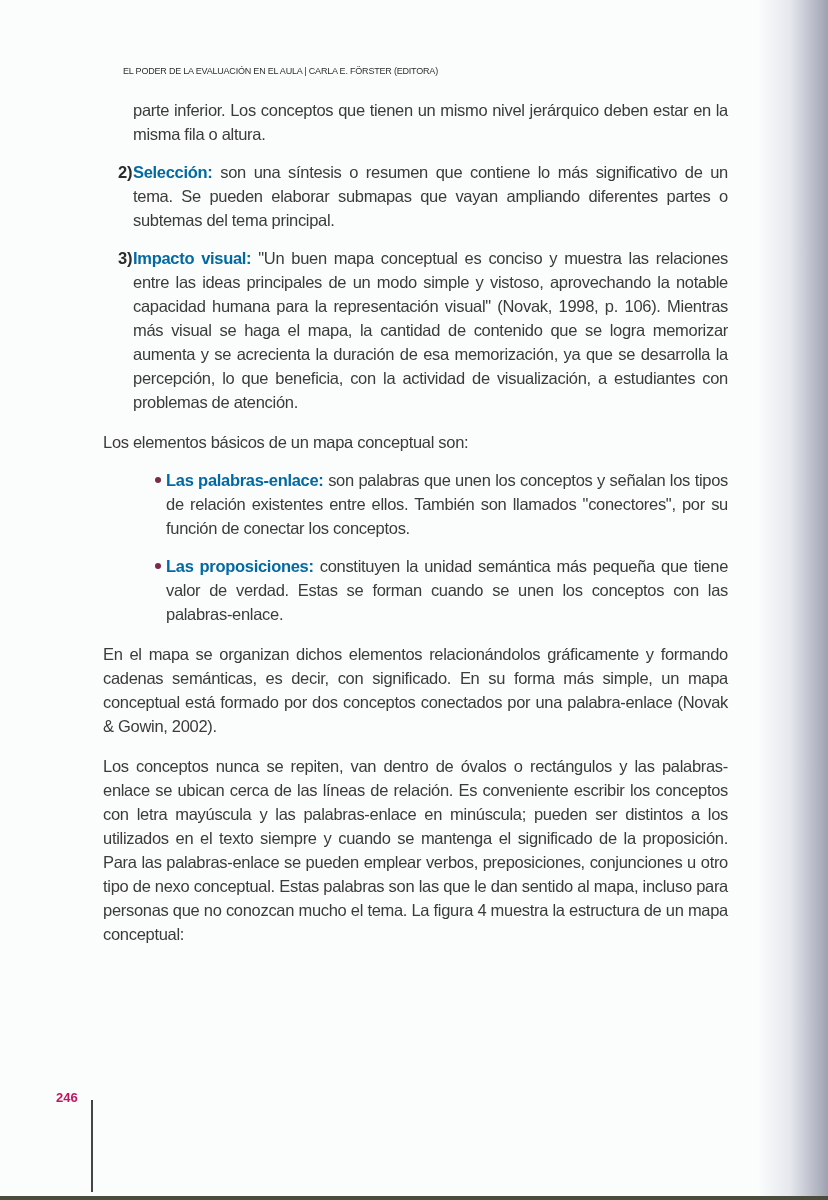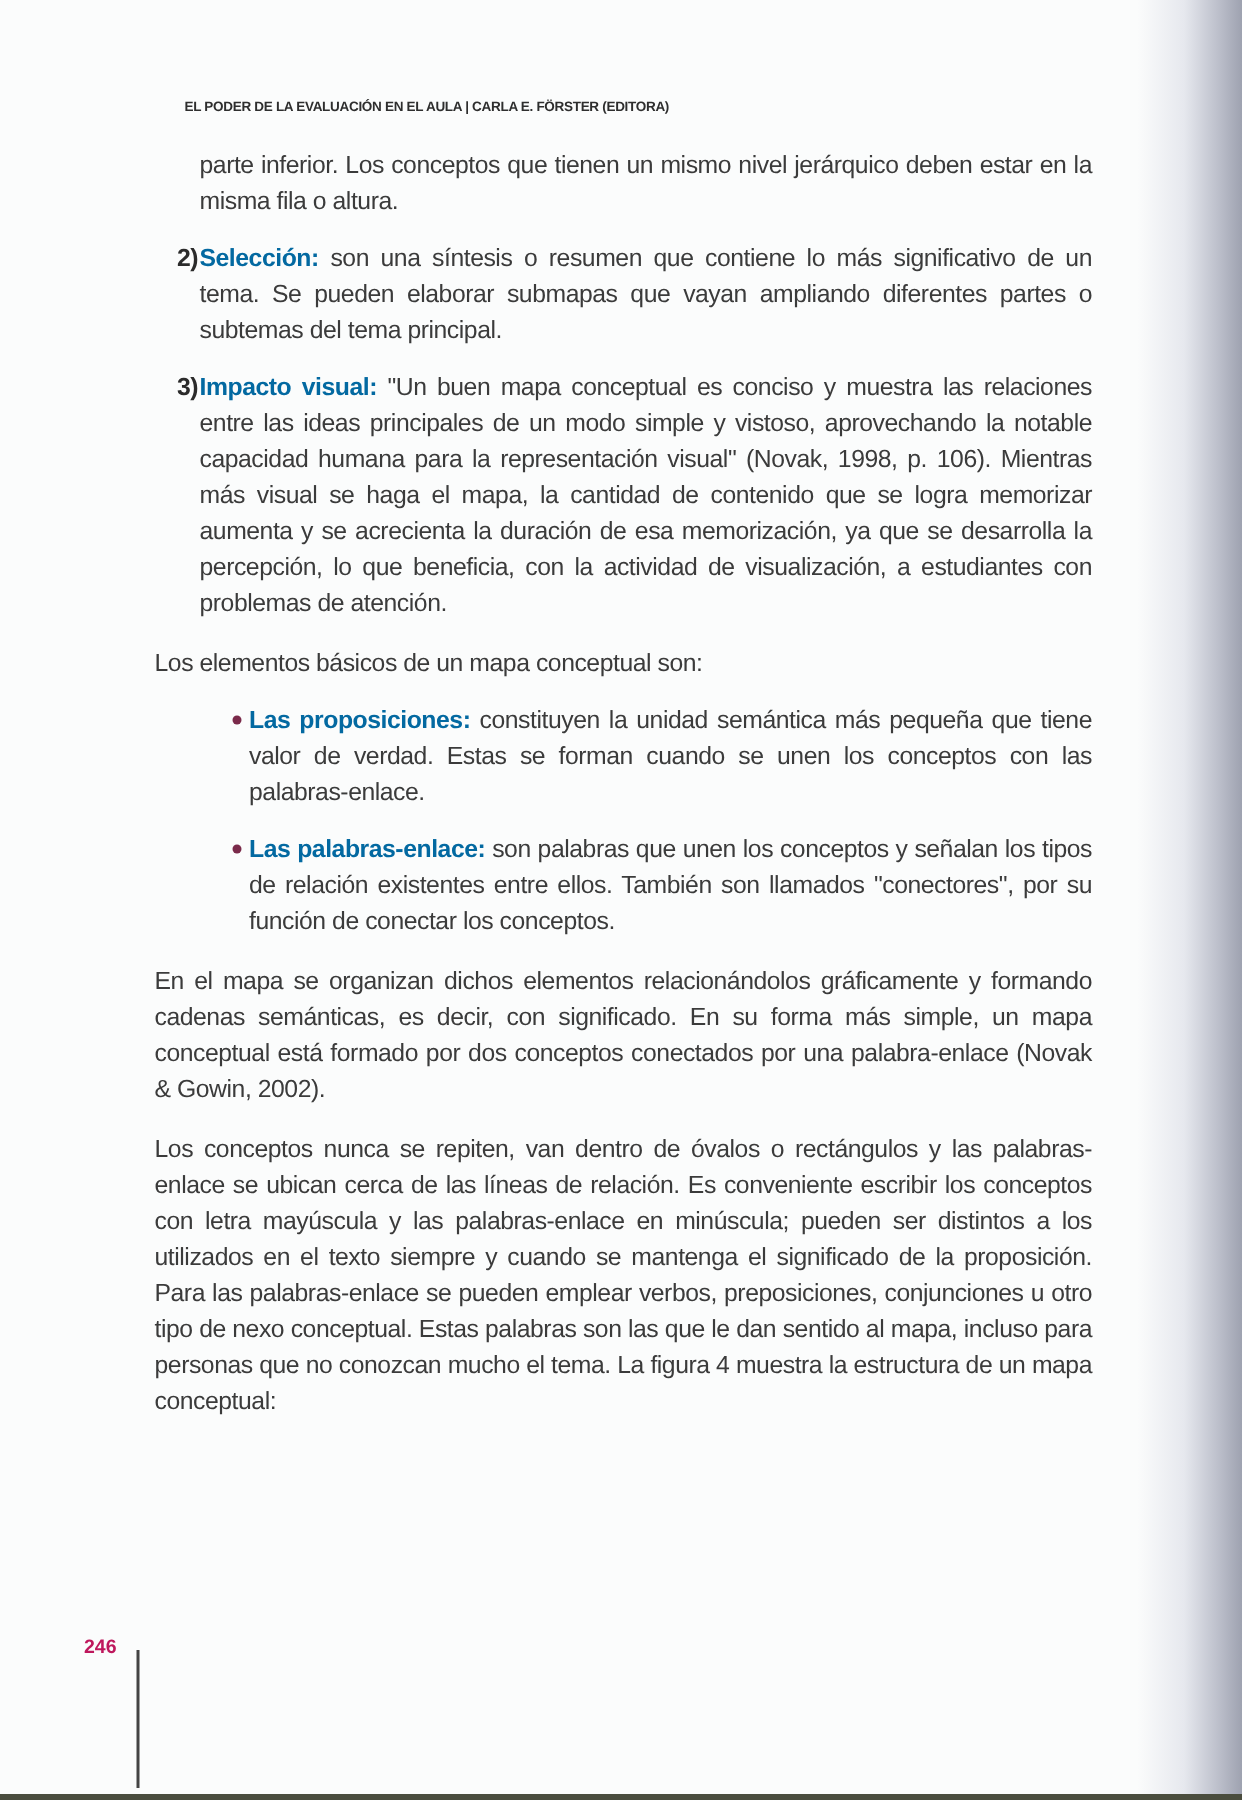--- a/index.html
+++ b/index.html
@@ -12,21 +12,21 @@
   .page-shade {
     position: absolute; top: 0; right: 0; width: 70px; height: 1200px;
     background: linear-gradient(to right, rgba(251,252,252,0) 0%, #e6e8ee 45%, #b9bcc8 80%, #9ea2b0 100%);
   }
   .bottom-edge {
     position: absolute; left: 0; bottom: 0; width: 828px; height: 4px;
     background: #4a4d3e;
   }
   .running-header {
     position: absolute; left: 95px; top: 66px;
-    font-size: 9px; font-weight: bold; letter-spacing: -0.2px; color: #2e2e2e;
+    font-size: 9px; font-weight: normal; letter-spacing: -0.2px; color: #2e2e2e;
     text-transform: uppercase;
     padding-left: 28px;
   }
   .content {
     position: absolute; left: 103px; top: 98px; width: 625px;
     font-size: 16.5px; line-height: 24px; letter-spacing: -0.3px;
   }
   p { margin: 16px 0 14px 0; text-align: justify; }
   .numbered { position: relative; padding-left: 30px; margin: 0 0 14px 0; text-align: justify; }
   .numbered .num { position: absolute; left: 15px; top: 0; font-weight: bold; color: #2b2b2b; }
@@ -63,25 +63,25 @@
   <div class="numbered">
     <span class="num">3)</span>
     <span class="term">Impacto visual:</span><span> "Un buen mapa conceptual es conciso y muestra las relaciones entre las ideas principales de un modo simple y vistoso, aprovechando la notable capacidad humana para la representación visual" (Novak, 1998, p. 106). Mientras más visual se haga el mapa, la cantidad de contenido que se logra memorizar aumenta y se acrecienta la duración de esa memorización, ya que se desarrolla la percepción, lo que beneficia, con la actividad de visualización, a estudiantes con problemas de atención.</span>
   </div>
 
   <p>Los elementos básicos de un mapa conceptual son:</p>
 
   <ul class="elements">
     <li>
       <span class="bullet"></span>
-      <span class="term">Las proposiciones:</span><span> constituyen la unidad semántica más pequeña que tiene valor de verdad. Estas se forman cuando se unen los conceptos con las palabras-enlace.</span>
+      <span class="term">Las palabras-enlace:</span><span> son palabras que unen los conceptos y señalan los tipos de relación existentes entre ellos. También son llamados "conectores", por su función de conectar los conceptos.</span>
     </li>
     <li>
       <span class="bullet"></span>
-      <span class="term">Las palabras-enlace:</span><span> son palabras que unen los conceptos y señalan los tipos de relación existentes entre ellos. También son llamados "conectores", por su función de conectar los conceptos.</span>
+      <span class="term">Las proposiciones:</span><span> constituyen la unidad semántica más pequeña que tiene valor de verdad. Estas se forman cuando se unen los conceptos con las palabras-enlace.</span>
     </li>
   </ul>
 
   <p>En el mapa se organizan dichos elementos relacionándolos gráficamente y formando cadenas semánticas, es decir, con significado. En su forma más simple, un mapa conceptual está formado por dos conceptos conectados por una palabra-enlace (Novak &amp; Gowin, 2002).</p>
   <p>Los conceptos nunca se repiten, van dentro de óvalos o rectángulos y las palabras-enlace se ubican cerca de las líneas de relación. Es conveniente escribir los conceptos con letra mayúscula y las palabras-enlace en minúscula; pueden ser distintos a los utilizados en el texto siempre y cuando se mantenga el significado de la proposición. Para las palabras-enlace se pueden emplear verbos, preposiciones, conjunciones u otro tipo de nexo conceptual. Estas palabras son las que le dan sentido al mapa, incluso para personas que no conozcan mucho el tema. La figura 4 muestra la estructura de un mapa conceptual:</p>
 </div>
 
 <div class="folio">246</div>
 <div class="folio-rule"></div>
 <div class="bottom-edge"></div>

